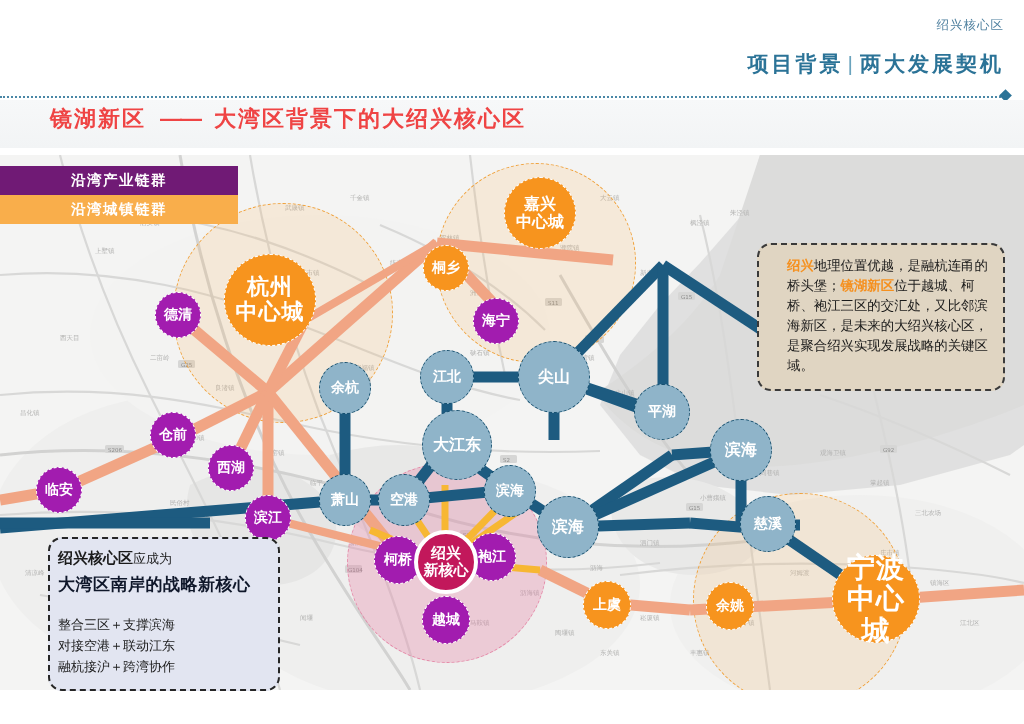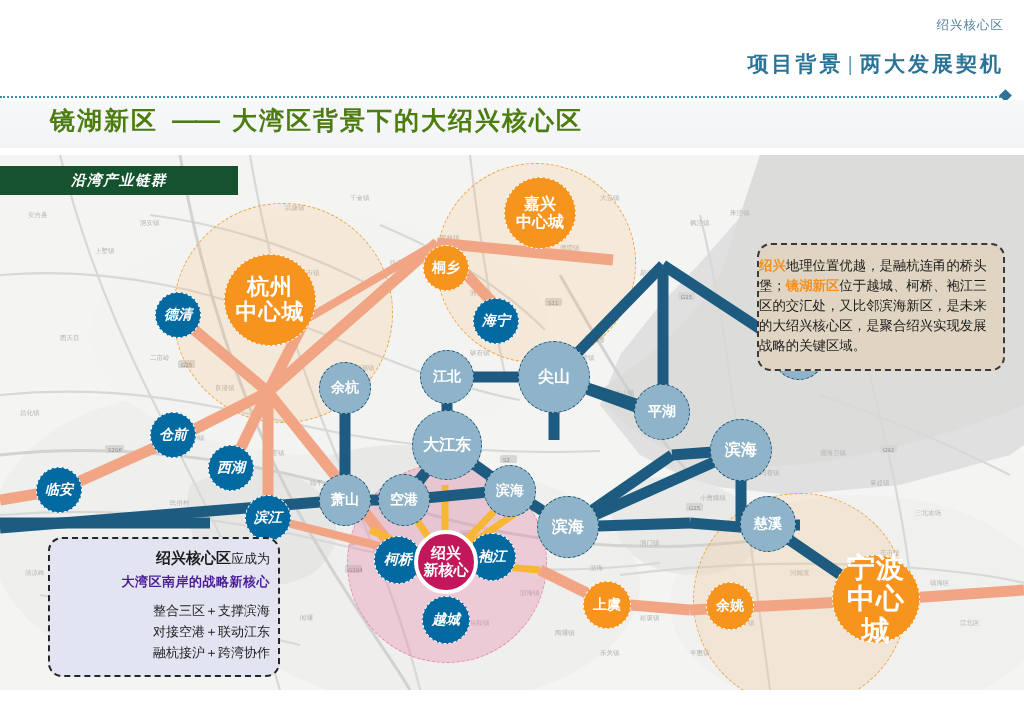--- a/index.html
+++ b/index.html
@@ -32,73 +32,73 @@
     background:#2b7397;transform:rotate(45deg);
   }
 
   
   .title-band{
     position:absolute;left:0;top:100px;width:1024px;height:48px;
     background:linear-gradient(180deg,#f7f8f9 0%,#f2f4f5 100%);
   }
   .slide-title{
     position:absolute;left:50px;top:104px;
-    font-size:25px;font-weight:bold;color:#4d7c0f;letter-spacing:2px;
+    font-size:22px;font-weight:bold;color:#ef4444;letter-spacing:2px;
     white-space:nowrap;
   }
   .slide-title .dash{letter-spacing:-2px;padding:0 14px;font-weight:bold;}
 
   
   .map{
     position:absolute;left:0;top:155px;width:1024px;height:535px;
     overflow:hidden;background:#f2f2f1;
   }
   .map-bg{position:absolute;left:0;top:0;width:1024px;height:535px;}
 
   
   .legend{position:absolute;left:0;top:166px;width:238px;z-index:40;}
   .legend-row{
     height:29px;line-height:29px;text-align:center;
     color:#fff;font-size:14.5px;font-weight:bold;letter-spacing:1.5px;
   }
-  .legend-row.ind{background:#14532d;font-style:italic;}
+  .legend-row.ind{background:#701a75;}
   .legend-row.town{background:#f9ae4b;}
 
   
   .note{
     position:absolute;left:757px;top:243px;width:248px;
     background:#e0d5c2;border:2px dashed #3a3a3a;border-radius:14px;
-    padding:11px 13px 13px 0;box-sizing:border-box;z-index:42;
+    padding:11px 13px 13px 28px;box-sizing:border-box;z-index:42;
   }
   .note p{margin:0;font-size:13.4px;line-height:20px;color:#1a1a1a;}
   .note b{color:#f5901f;font-weight:bold;}
 
   
   .callout{
     position:absolute;left:48px;top:537px;width:232px;
     background:#e2e5f1;border:2px dashed #262626;border-radius:14px;
-    padding:10px 8px 12px 8px;box-sizing:border-box;text-align:right;z-index:42;
+    padding:10px 8px 12px 8px;box-sizing:border-box;text-align:left;z-index:42;
   }
   .callout .c1{font-size:13px;color:#1b1b1b;margin:0 0 5px 0;}
   .callout .c1 b{font-size:15px;font-weight:bold;}
   .callout .c2{
-    font-size:13px;font-weight:bold;color:#4c1d95;margin:0 0 9px 0;letter-spacing:.5px;
+    font-size:17px;font-weight:bold;color:#0f172a;margin:0 0 18px 0;letter-spacing:.5px;
   }
   .callout .c3{font-size:13px;color:#1b1b1b;line-height:21px;margin:0;}
 
   
   .node{
     position:absolute;border-radius:50%;
     display:flex;align-items:center;justify-content:center;
     text-align:center;color:#fff;font-weight:bold;
     box-sizing:border-box;line-height:1.12;
     z-index:30;
   }
   .node.orange{background:#f7941e;border:1.6px dashed #ffffff;}
-  .node.amber{background:#0369a1;border:1.6px dashed #ffffff;font-style:italic;}
+  .node.amber{background:#a21caf;border:1.6px dashed #ffffff;}
   .node.blue{background:#8fb4c9;border:1.6px dashed #17506f;}
   .node.core{background:#c2185b;border:4px solid #ffffff;z-index:34;}
   .node.big{font-size:22px;letter-spacing:1px;}
   .node.mid{font-size:16px;}
   .node.sm{font-size:14px;}
 
   
   .halo{
     position:absolute;border-radius:50%;
     border:1.6px dashed #f0a23c;background:rgba(247,180,90,.17);
@@ -356,21 +356,21 @@
 
     <div class="node blue sm" style="left:319px;top:207px;width:52px;height:52px;">
       <span>余杭</span>
     </div>
     <div class="node blue sm" style="left:319px;top:319px;width:52px;height:52px;">
       <span>萧山</span>
     </div>
     <div class="node blue sm" style="left:420px;top:195px;width:54px;height:54px;">
       <span>江北</span>
     </div>
-    <div class="node blue mid" style="left:412px;top:255px;width:70px;height:70px;">
+    <div class="node blue mid" style="left:422px;top:255px;width:70px;height:70px;">
       <span>大江东</span>
     </div>
     <div class="node blue sm" style="left:378px;top:319px;width:52px;height:52px;">
       <span>空港</span>
     </div>
     <div class="node blue sm" style="left:484px;top:310px;width:52px;height:52px;">
       <span>滨海</span>
     </div>
     <div class="node blue mid" style="left:537px;top:341px;width:62px;height:62px;">
       <span>滨海</span>
@@ -411,20 +411,21 @@
       <span>宁波<br>中心城</span>
     </div>
     <div class="node orange sm" style="left:706px;top:427px;width:48px;height:48px;">
       <span>余姚</span>
     </div>
 
   </div>
 
   <div class="legend">
     <div class="legend-row ind">沿湾产业链群</div>
+    <div class="legend-row town">沿湾城镇链群</div>
   </div>
 
   <div class="note">
     <p><b>绍兴</b><span>地理位置优越，是融杭连甬的桥头堡；</span><b>镜湖新区</b><span>位于越城、柯桥、袍江三区的交汇处，又比邻滨海新区，是未来的大绍兴核心区，是聚合绍兴实现发展战略的关键区域。</span></p>
   </div>
 
   <div class="callout">
     <p class="c1"><b>绍兴核心区</b><span>应成为</span></p>
     <p class="c2">大湾区南岸的战略新核心</p>
     <p class="c3">

